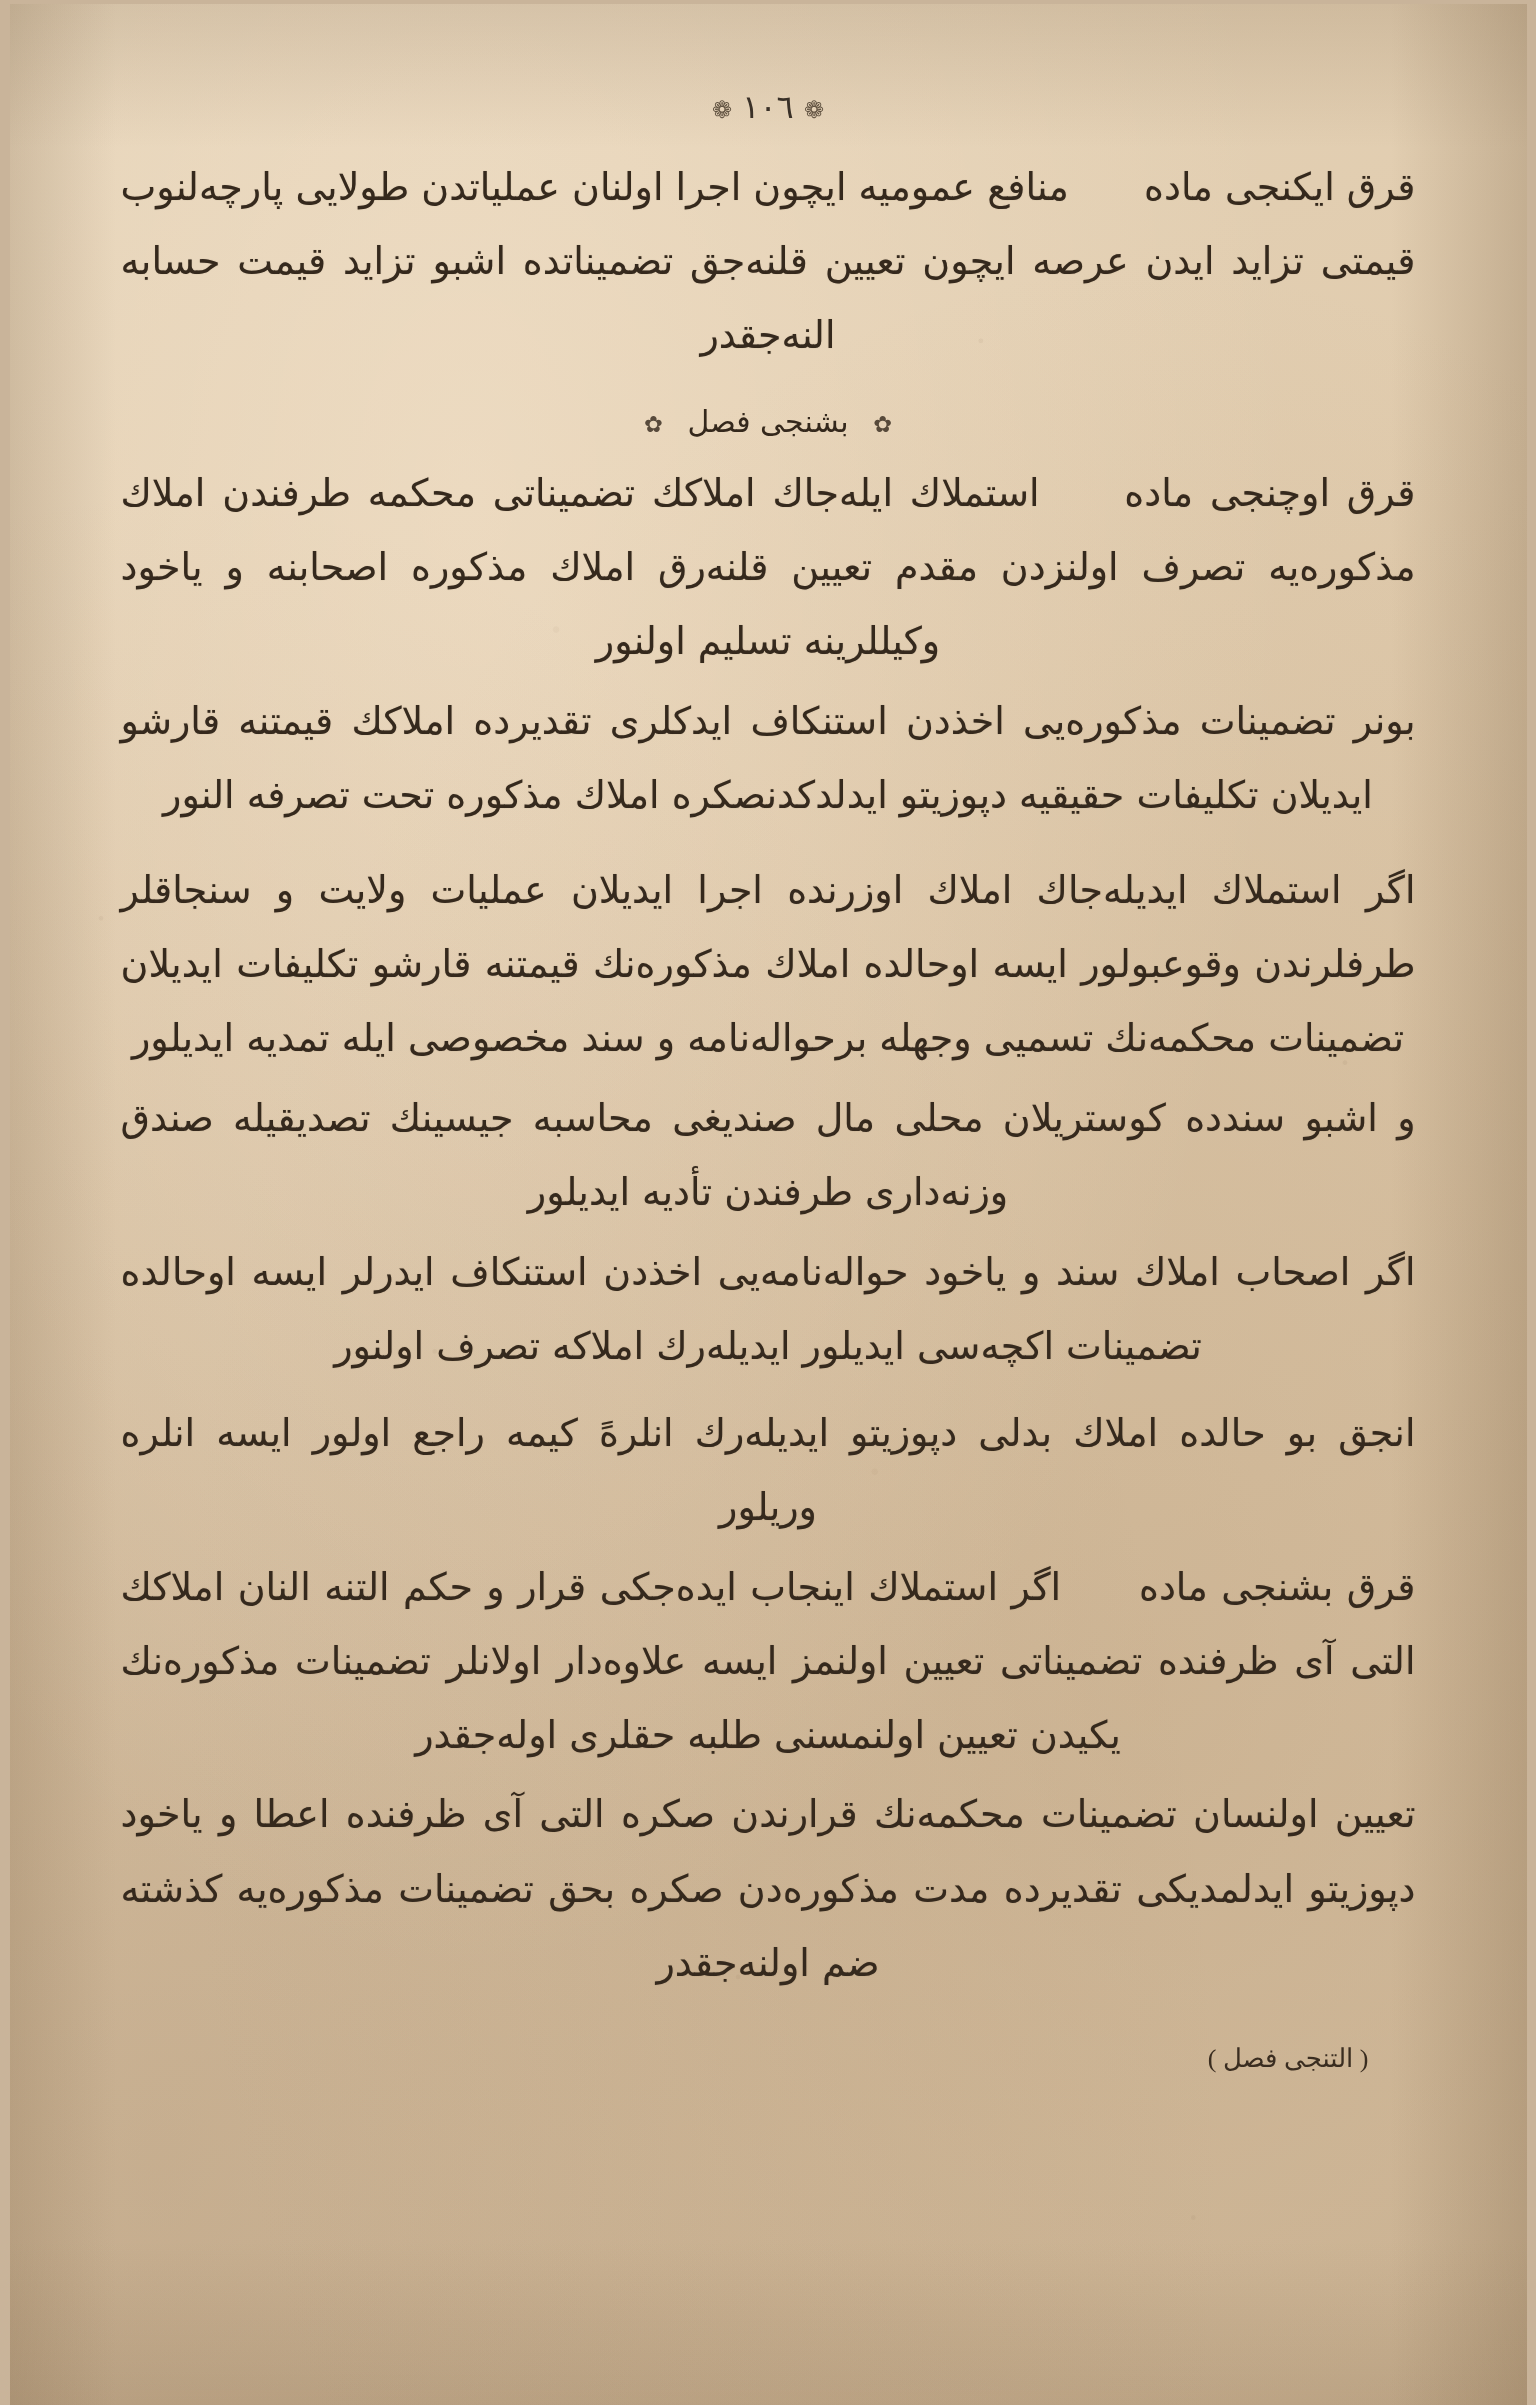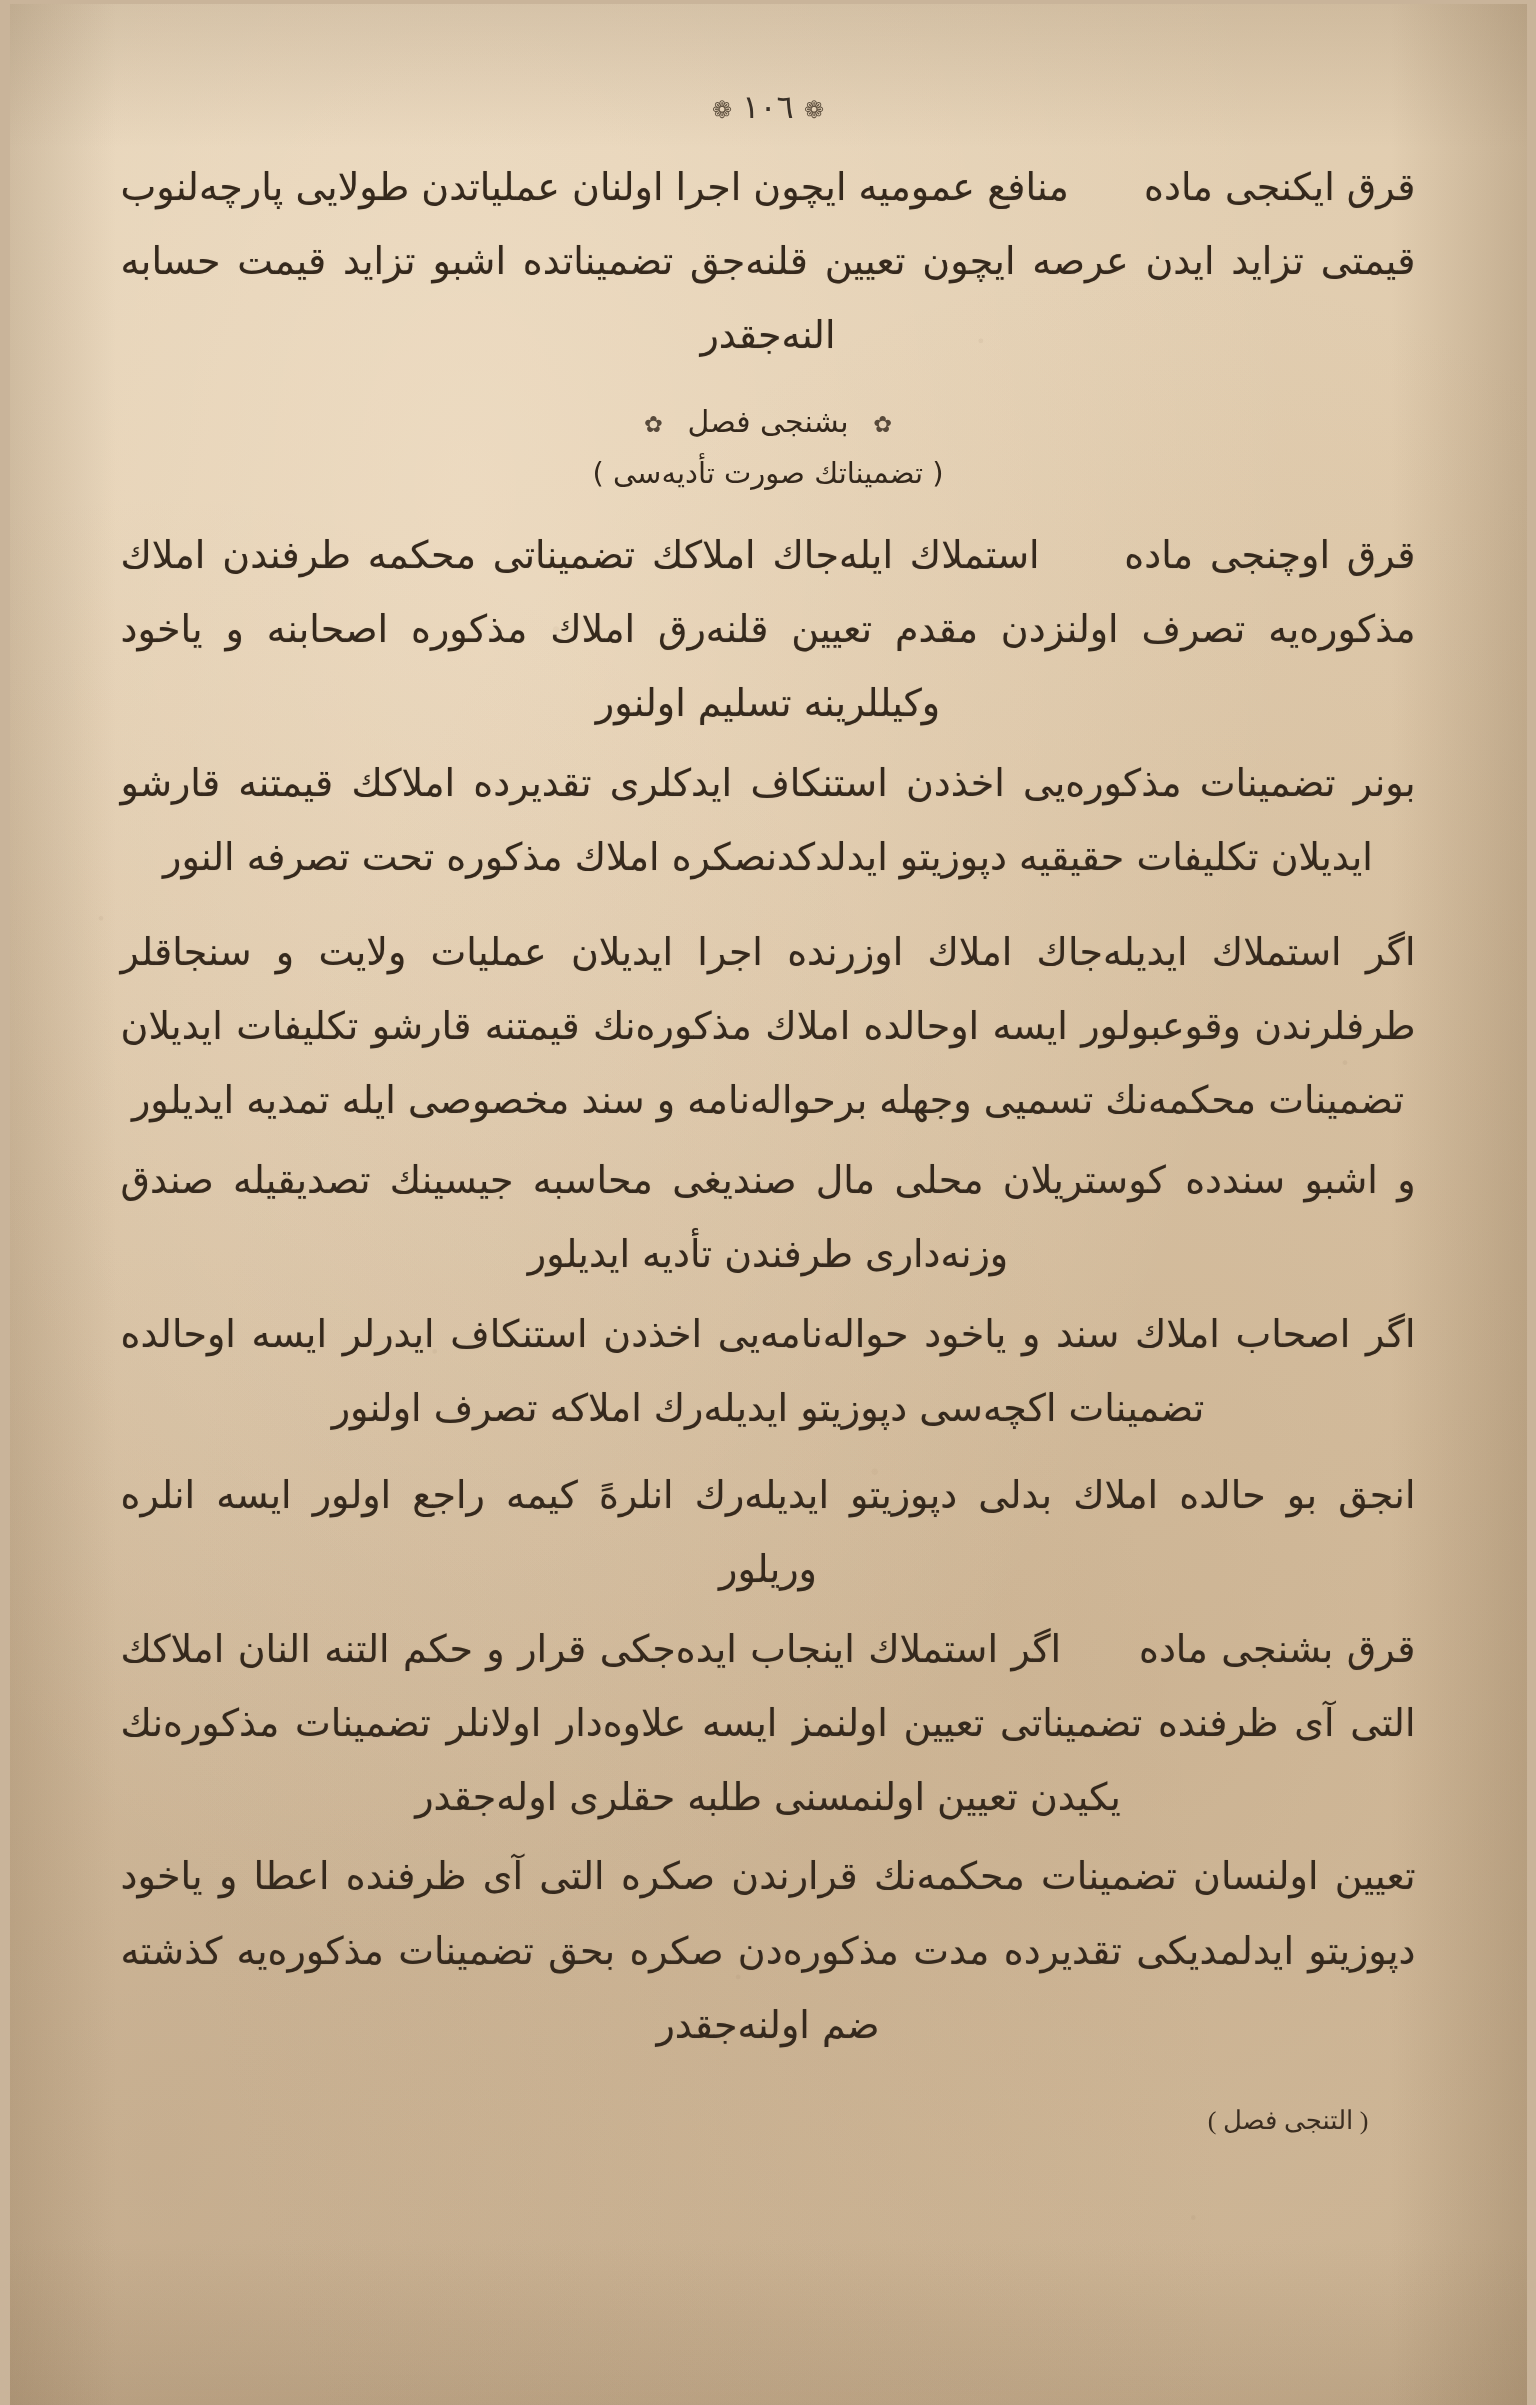--- a/index.html
+++ b/index.html
@@ -134,32 +134,31 @@
       <span class="gap"></span>
       <span>منافع عموميه ايچون اجرا اولنان عملياتدن طولايى پارچه‌لنوب قيمتى تزايد ايدن عرصه ايچون تعيين قلنه‌جق تضميناتده اشبو تزايد قيمت حسابه النه‌جقدر</span>
     </p>
 
     <div class="section-head">
       <span class="orn">✿</span>
       <span>بشنجى فصل</span>
       <span class="orn">✿</span>
     </div>
 
-    <div class="section-sub">( تضميناتك صورت تأديه‌سى )</div>
 
     <p class="para tight">
       <span class="art">قرق اوچنجى ماده</span>
       <span class="gap"></span>
       <span>استملاك ايله‌جاك املاكك تضميناتى محكمه طرفندن املاك مذكوره‌يه تصرف اولنزدن مقدم تعيين قلنه‌رق املاك مذكوره اصحابنه و ياخود وكيللرينه تسليم اولنور</span>
     </p>
     <p class="para tight">بونر تضمينات مذكوره‌يى اخذدن استنكاف ايدكلرى تقديرده املاكك قيمتنه قارشو ايديلان تكليفات حقيقيه دپوزيتو ايدلدكدنصكره املاك مذكوره تحت تصرفه النور</p>
     <div class="blockgap"></div>
     <p class="para tight">اگر استملاك ايديله‌جاك املاك اوزرنده اجرا ايديلان عمليات ولايت و سنجاقلر طرفلرندن وقوعبولور ايسه اوحالده املاك مذكوره‌نك قيمتنه قارشو تكليفات ايديلان تضمينات محكمه‌نك تسميى وجهله برحواله‌نامه و سند مخصوصى ايله تمديه ايديلور</p>
     <p class="para tight">و اشبو سندده كوستريلان محلى مال صنديغى محاسبه جيسينك تصديقيله صندق وزنه‌دارى طرفندن تأديه ايديلور</p>
-    <p class="para">اگر اصحاب املاك سند و ياخود حواله‌نامه‌يى اخذدن استنكاف ايدرلر ايسه اوحالده تضمينات اكچه‌سى دپوزيتو ايديله‌رك املاكه تصرف اولنور</p>
+    <p class="para">اگر اصحاب املاك سند و ياخود حواله‌نامه‌يى اخذدن استنكاف ايدرلر ايسه اوحالده تضمينات اكچه‌سى ايديلور ايديله‌رك املاكه تصرف اولنور</p>
 
     <p class="para tight">انجق بو حالده املاك بدلى دپوزيتو ايديله‌رك انلرهً كيمه راجع اولور ايسه انلره وريلور</p>
 
     <p class="para tight">
       <span class="art">قرق بشنجى ماده</span>
       <span class="gap"></span>
       <span>اگر استملاك اينجاب ايده‌جكى قرار و حكم التنه النان املاكك التى آى ظرفنده تضميناتى تعيين اولنمز ايسه علاوه‌دار اولانلر تضمينات مذكوره‌نك يكيدن تعيين اولنمسنى طلبه حقلرى اوله‌جقدر</span>
     </p>
     <p class="para">تعيين اولنسان تضمينات محكمه‌نك قرارندن صكره التى آى ظرفنده اعطا و ياخود دپوزيتو ايدلمديكى تقديرده مدت مذكوره‌دن صكره بحق تضمينات مذكوره‌يه كذشته ضم اولنه‌جقدر</p>
 

